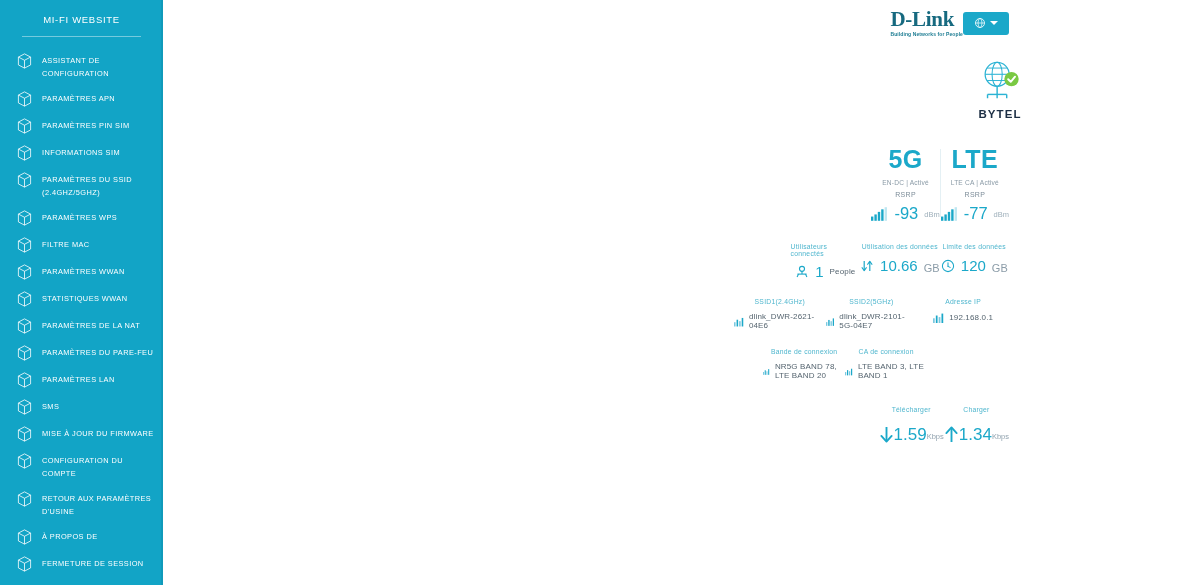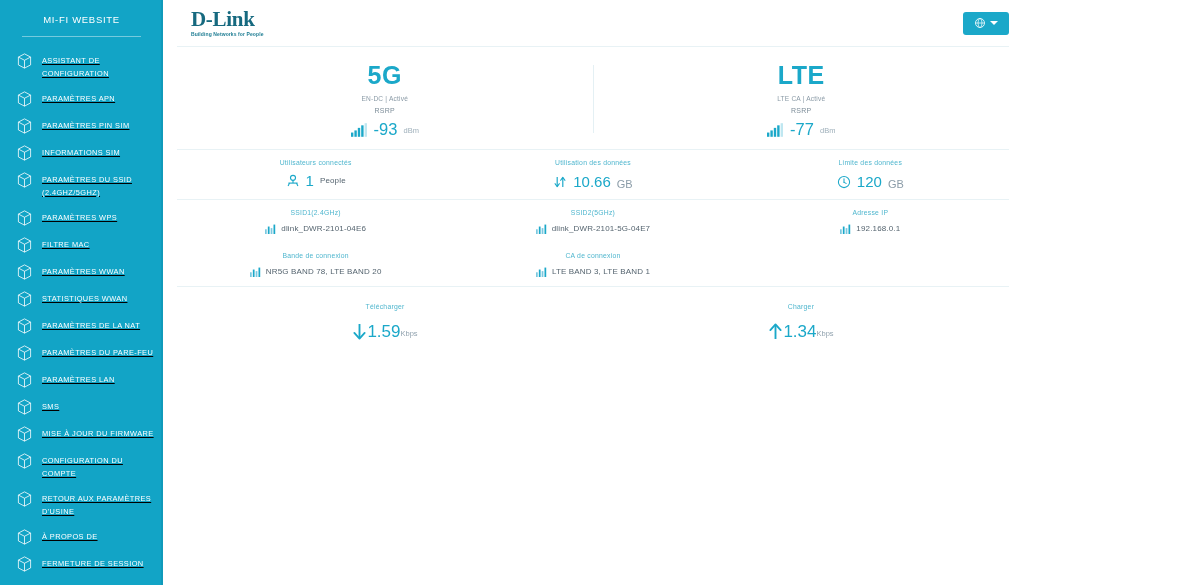--- a/index.html
+++ b/index.html
@@ -30,21 +30,20 @@
     height: 1px;
     background: rgba(255,255,255,.42);
     margin: 11px 22px 8px 22px;
   }
   .nav { padding-top: 2px; }
   .nav-item {
     display: flex; align-items: flex-start;
     padding: 5px 6px 5px 17px;
     cursor: pointer;
     min-height: 25px;
-    text-decoration: underline;
   }
   .nav-ico {
     width: 15px; height: 16px; min-width: 15px;
     margin-right: 10px; margin-top: 1px;
     display: block;
   }
   .nav-label {
     color: #ffffff;
     font-size: 7.4px;
     letter-spacing: .42px;
@@ -56,21 +55,21 @@
     position: absolute; right: 0; top: 0;
     width: 2px; height: 100%;
     background: rgba(0,0,0,.06);
   }
 
   
   .main {
     flex: 1; height: 585px;
     background: #ffffff;
     position: relative;
-    display: flex; flex-direction: column;
+    display: flex; flex-direction: column; align-items: flex-end;
   }
   .topbar {
     height: 46px; min-height: 46px;
     display: flex; align-items: center;
     justify-content: space-between;
     padding: 0 14px 0 28px;
   }
   .logo { display: flex; flex-direction: column; line-height: 1; }
   .logo-main {
     font-family: "Liberation Serif", serif;
@@ -359,20 +358,39 @@
       <button class="lang-btn">
         <svg width="12" height="12" viewBox="0 0 24 24">
           <circle cx="12" cy="12" r="9" fill="none" stroke="#ffffff" stroke-width="1.7"></circle>
           <ellipse cx="12" cy="12" rx="4" ry="9" fill="none" stroke="#ffffff" stroke-width="1.4"></ellipse>
           <line x1="3" y1="12" x2="21" y2="12" stroke="#ffffff" stroke-width="1.4"></line>
         </svg>
         <span class="chev"></span>
       </button>
     </div>
 
+    <div class="operator">
+      <svg width="46" height="46" viewBox="0 0 48 48">
+        <circle cx="21" cy="17" r="12.5" fill="none" stroke="#2bb3d4" stroke-width="1.3"></circle>
+        <ellipse cx="21" cy="17" rx="5.3" ry="12.5" fill="none" stroke="#2bb3d4" stroke-width="1.1"></ellipse>
+        <line x1="8.5" y1="17" x2="33.5" y2="17" stroke="#2bb3d4" stroke-width="1.1"></line>
+        <line x1="10.5" y1="10.5" x2="31.5" y2="10.5" stroke="#2bb3d4" stroke-width="1"></line>
+        <line x1="10.5" y1="23.5" x2="31.5" y2="23.5" stroke="#2bb3d4" stroke-width="1"></line>
+        <line x1="21" y1="29.5" x2="21" y2="38" stroke="#2bb3d4" stroke-width="1.5"></line>
+        <line x1="11" y1="38" x2="31" y2="38" stroke="#2bb3d4" stroke-width="1.5"></line>
+        <line x1="11" y1="38" x2="11" y2="42" stroke="#2bb3d4" stroke-width="1.5"></line>
+        <line x1="31" y1="38" x2="31" y2="42" stroke="#2bb3d4" stroke-width="1.5"></line>
+        <line x1="21" y1="38" x2="21" y2="42" stroke="#2bb3d4" stroke-width="1.5"></line>
+        <g>
+          <circle cx="36" cy="22" r="7.5" fill="#7ac943"></circle>
+          <path d="M32.5 22.2 L35.2 24.8 L39.7 19.5" fill="none" stroke="#ffffff" stroke-width="2" stroke-linecap="round" stroke-linejoin="round"></path>
+        </g>
+      </svg>
+      <div class="op-name">BYTEL</div>
+    </div>
 
     <div class="hr"></div>
 
     <div class="signal-row pad-x">
       <div class="signal-col">
         <div class="net-type">5G</div>
         <div class="net-status">EN-DC | Activé</div>
         <div class="net-metric">RSRP</div>
         <div class="net-value-row">
           <svg width="17" height="14" viewBox="0 0 20 16">
@@ -454,21 +472,21 @@
     <div class="stat-row pad-x">
       <div class="stat-cell">
         <div class="stat-label">SSID1(2.4GHz)</div>
         <div class="stat-value-row small">
           <svg width="11" height="11" viewBox="0 0 14 14">
             <rect x="0" y="8" width="2.2" height="6" fill="#7cc9e0"></rect>
             <rect x="3.6" y="4.5" width="2.2" height="9.5" fill="#1ba8c9"></rect>
             <rect x="7.2" y="6.5" width="2.2" height="7.5" fill="#7cc9e0"></rect>
             <rect x="10.8" y="2" width="2.2" height="12" fill="#1ba8c9"></rect>
           </svg>
-          <span class="stat-text">dlink_DWR-2101-04E6</span>
+          <span class="stat-text">dlink_DWR-2621-04E6</span>
         </div>
       </div>
       <div class="stat-cell">
         <div class="stat-label">SSID2(5GHz)</div>
         <div class="stat-value-row small">
           <svg width="11" height="11" viewBox="0 0 14 14">
             <rect x="0" y="8" width="2.2" height="6" fill="#7cc9e0"></rect>
             <rect x="3.6" y="4.5" width="2.2" height="9.5" fill="#1ba8c9"></rect>
             <rect x="7.2" y="6.5" width="2.2" height="7.5" fill="#7cc9e0"></rect>
             <rect x="10.8" y="2" width="2.2" height="12" fill="#1ba8c9"></rect>

